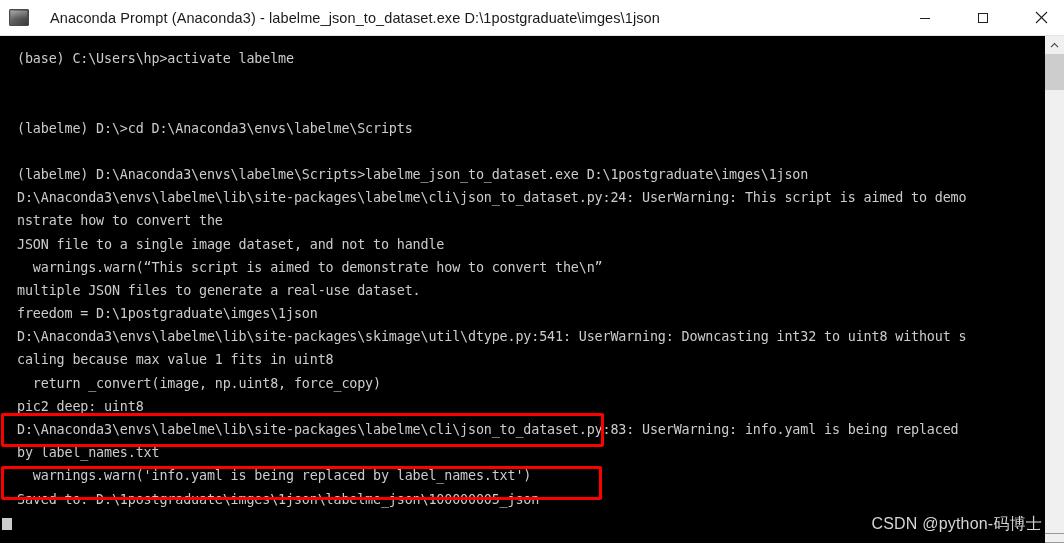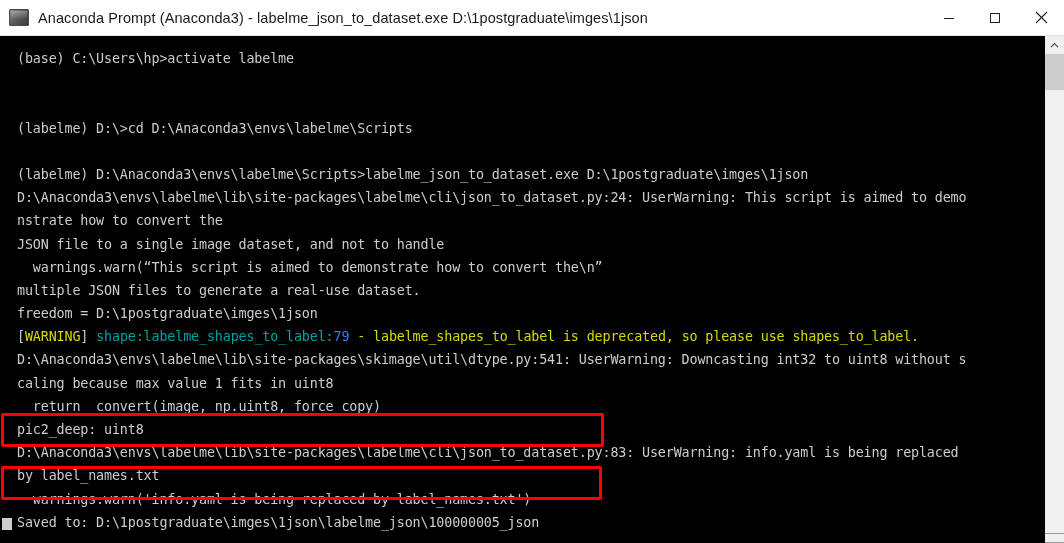--- a/index.html
+++ b/index.html
@@ -12,20 +12,21 @@
     position:relative;width:1064px;height:543px;overflow:hidden;background:#000;
   }
 
   
   .titlebar{
     position:absolute;left:0;top:0;width:1064px;height:36px;
     background:#ffffff;
     display:flex;align-items:center;
     box-sizing:border-box;
     border-bottom:1px solid #e6e6e6;
+    gap:12px;
   }
   .tb-icon{
     width:18px;height:15px;margin-left:9px;margin-right:9px;flex:none;
     background:linear-gradient(135deg,#8b8b8b 0%,#5d5d5d 45%,#3a3a3a 100%);
     border:1px solid #4a4a4a;border-radius:1px;
     position:relative;
   }
   .tb-icon::after{
     content:"";position:absolute;left:1px;top:1px;right:1px;bottom:6px;
     background:linear-gradient(180deg,rgba(255,255,255,.28),rgba(255,255,255,0));
@@ -129,36 +130,36 @@
       <div class="line">&nbsp;</div>
       <div class="line"><span class="c-white">(labelme) D:\&gt;cd D:\Anaconda3\envs\labelme\Scripts</span></div>
       <div class="line">&nbsp;</div>
       <div class="line"><span class="c-white">(labelme) D:\Anaconda3\envs\labelme\Scripts&gt;labelme_json_to_dataset.exe D:\1postgraduate\imges\1json</span></div>
       <div class="line"><span class="c-white">D:\Anaconda3\envs\labelme\lib\site-packages\labelme\cli\json_to_dataset.py:24: UserWarning: This script is aimed to demo</span></div>
       <div class="line"><span class="c-white">nstrate how to convert the</span></div>
       <div class="line"><span class="c-white">JSON file to a single image dataset, and not to handle</span></div>
       <div class="line"><span class="c-white">  warnings.warn(“This script is aimed to demonstrate how to convert the\n”</span></div>
       <div class="line"><span class="c-white">multiple JSON files to generate a real-use dataset.</span></div>
       <div class="line"><span class="c-white">freedom = D:\1postgraduate\imges\1json</span></div>
-      <div class="line"><span class="c-white">[</span><span class="c-yellow">WARNING</span><span class="c-white">] </span><span class="c-teal">shape:labelme_shapes_to_label:</span><span class="c-blue">79</span><span class="c-yellow"> - labelme_shapes_to_label is deprecated, so please use shapes_to_label.</span></div>
       <div class="line"><span class="c-white">D:\Anaconda3\envs\labelme\lib\site-packages\skimage\util\dtype.py:541: UserWarning: Downcasting int32 to uint8 without s</span></div>
       <div class="line"><span class="c-white">caling because max value 1 fits in uint8</span></div>
       <div class="line"><span class="c-white">  return _convert(image, np.uint8, force_copy)</span></div>
       <div class="line"><span class="c-white">pic2_deep: uint8</span></div>
       <div class="line"><span class="c-white">D:\Anaconda3\envs\labelme\lib\site-packages\labelme\cli\json_to_dataset.py:83: UserWarning: info.yaml is being replaced</span></div>
       <div class="line"><span class="c-white">by label_names.txt</span></div>
       <div class="line"><span class="c-white">  warnings.warn('info.yaml is being replaced by label_names.txt')</span></div>
       <div class="line"><span class="c-white">Saved to: D:\1postgraduate\imges\1json\labelme_json\100000005_json</span></div>
     </div>
 
   <div class="redbox" id="redbox-1"></div>
   <div class="redbox" id="redbox-2"></div>
 
   <div class="cursor"></div>
 
+  <div class="watermark">CSDN @python-码博士</div>
 
   <div class="scrollbar">
     <div class="sb-arrow">
       <svg width="9" height="7" viewBox="0 0 9 7" aria-hidden="true">
         <polyline points="1,5.2 4.5,1.6 8,5.2" fill="none" stroke="#4a4a4a" stroke-width="1.2"></polyline>
       </svg>
     </div>
     <div class="sb-thumb"></div>
     <div class="sb-bottom">
       <div class="sb-tick"></div>

